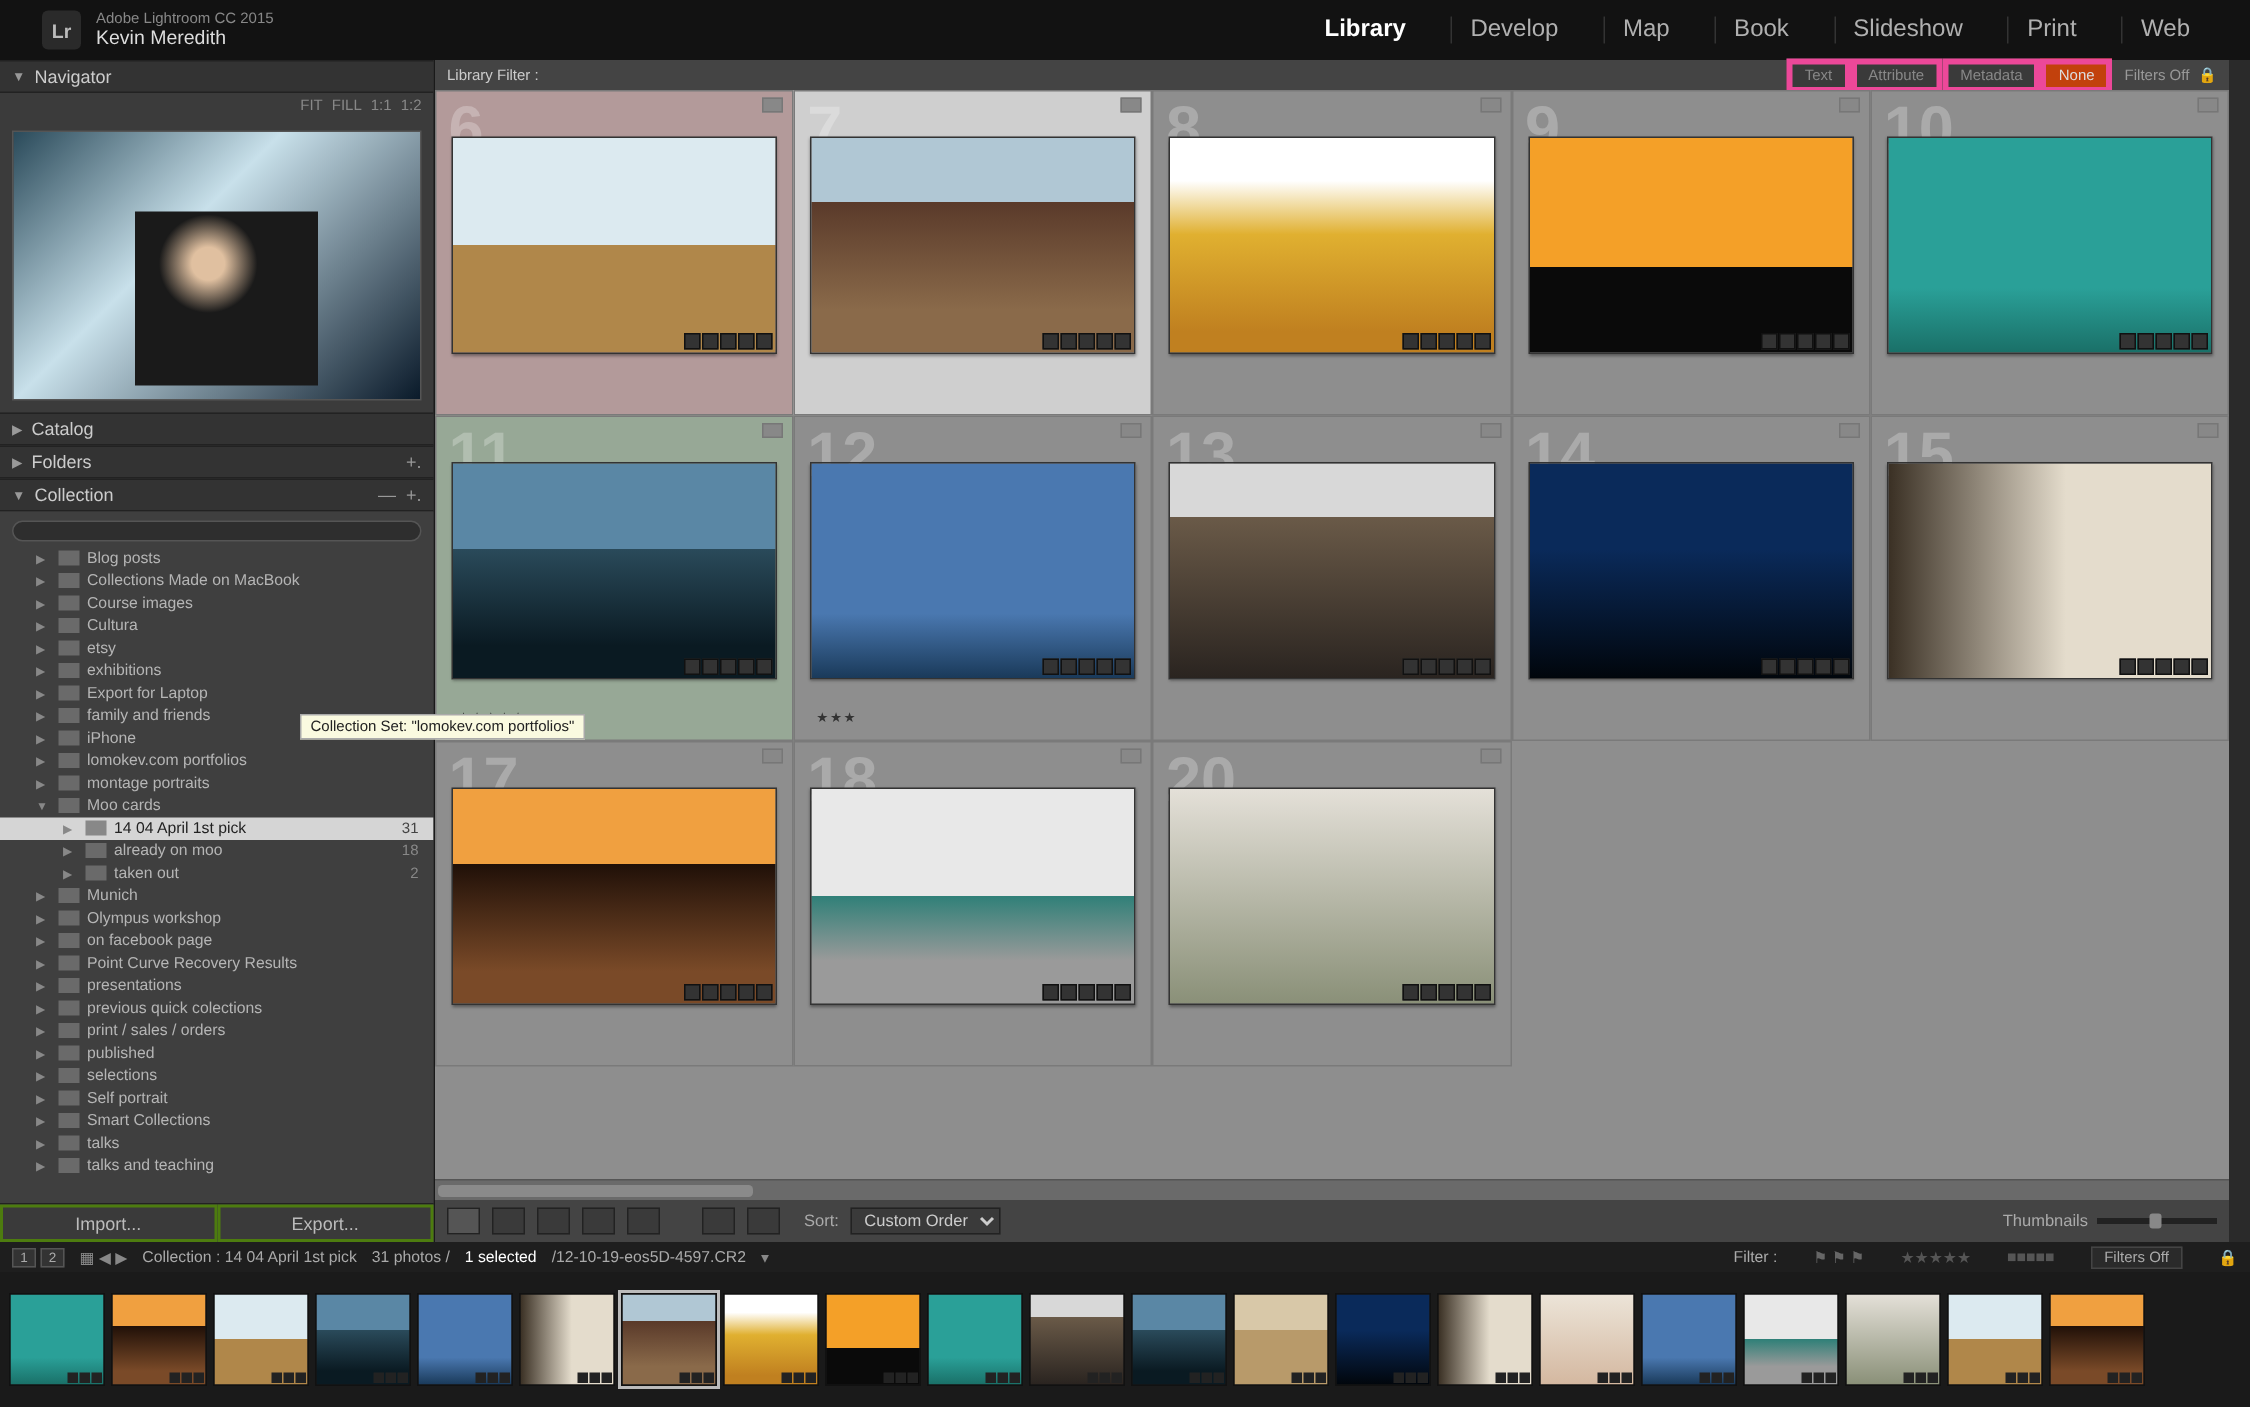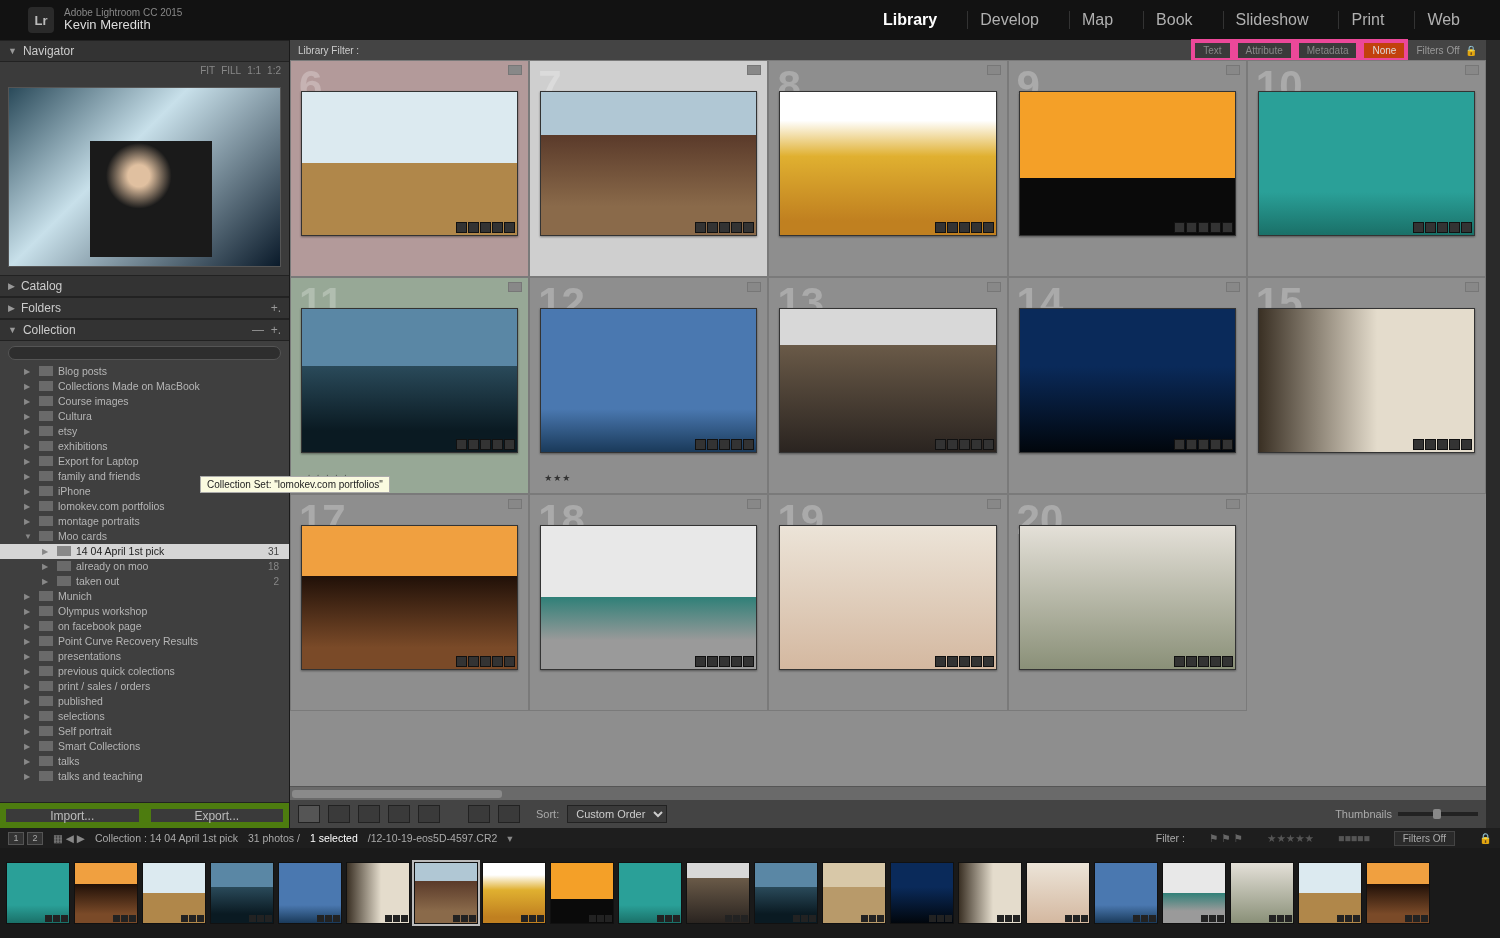--- a/index.html
+++ b/index.html
@@ -30,21 +30,21 @@
   .tree-filter input { width:100%; background:#2e2e2e; border:1px solid #555; border-radius:9px; height:14px; color:#aaa; font-size:10px; padding:0 8px;}
   .tree-item { height:15px; display:flex; align-items:center; padding:0 6px 0 6px; color:#b5b5b5; font-size:10.5px; cursor:pointer; white-space:nowrap;}
   .tree-item .arrow { width:10px; font-size:8px; color:#888; flex-shrink:0;}
   .tree-item .folder-icon { width:14px; height:10px; background:#6a6a6a; margin:0 5px; flex-shrink:0;}
   .tree-item .cnt { margin-left:auto; color:#888; font-size:10px; padding-right:4px;}
   .tree-item.selected { background:#d5d5d5; color:#222;}
   .tree-item.selected .cnt{color:#444;}
   .tree-item.selected .folder-icon{background:#888;}
   .tooltip { position:absolute; left:200px; top:476px; background:#fafae0; border:1px solid #aaa; padding:2px 6px; font-size:10px; color:#222; z-index:50;}
   .panel-footer { display:flex; height:26px; background:#333; border-top:1px solid #222;}
-  .panel-footer button { flex:1; background:#3a3a3a; border:6px solid #4d7c0f; color:#bbb; font-size:12px; cursor:pointer;}
+  .panel-footer button { flex:1; background:#3a3a3a; border:2px solid #4d7c0f; color:#bbb; font-size:12px; cursor:pointer;}
   
   .centre { flex:1; display:flex; flex-direction:column; background:#8e8e8e; min-width:0;}
   .filter-bar { height:20px; background:#444; display:flex; align-items:center; font-size:10px; color:#aaa; padding:0 8px;}
   .filter-bar .lbl{color:#ccc;}
   .filter-tabs { margin-left:auto; display:flex; gap:0;}
   .filter-tabs span{ padding:2px 8px; background:#3a3a3a; border:4px solid #ec4899; color:#888; cursor:pointer;}
   .filter-tabs span.sel{background:#c2410c;color:#ddd;}
   .filter-off { margin-left:8px; color:#999;}
   .lock-icon{margin-left:6px;}
   .grid { flex:1; display:grid; grid-template-columns:repeat(5,1fr); grid-auto-rows:217px; overflow:auto; background:#8e8e8e;}
@@ -471,33 +471,20 @@
               <div class="badges">
                 <i></i>
                 <i></i>
                 <i></i>
                 <i></i>
                 <i></i>
               </div>
             </div>
           </div>
           <div class="cell">
-            <div class="bignum">19</div>
-            <div class="flip"></div>
-            <div class="thumb ph13">
-              <div class="badges">
-                <i></i>
-                <i></i>
-                <i></i>
-                <i></i>
-                <i></i>
-              </div>
-            </div>
-          </div>
-          <div class="cell">
             <div class="bignum">20</div>
             <div class="flip"></div>
             <div class="thumb ph14">
               <div class="badges">
                 <i></i>
                 <i></i>
                 <i></i>
                 <i></i>
                 <i></i>
               </div>

